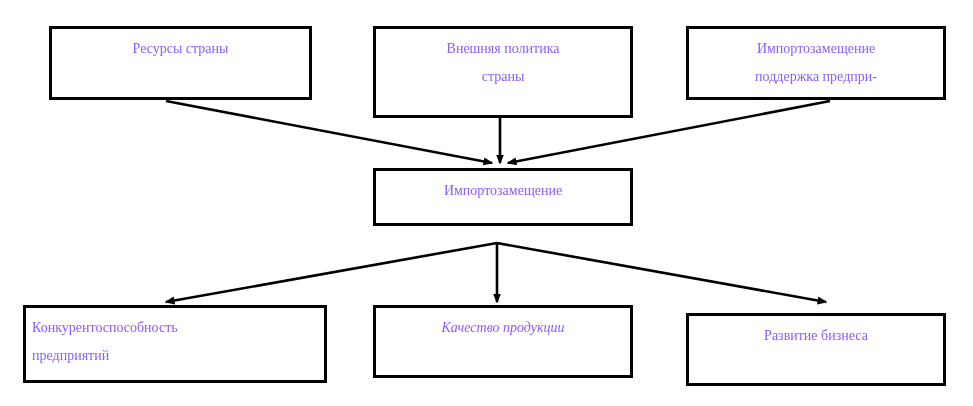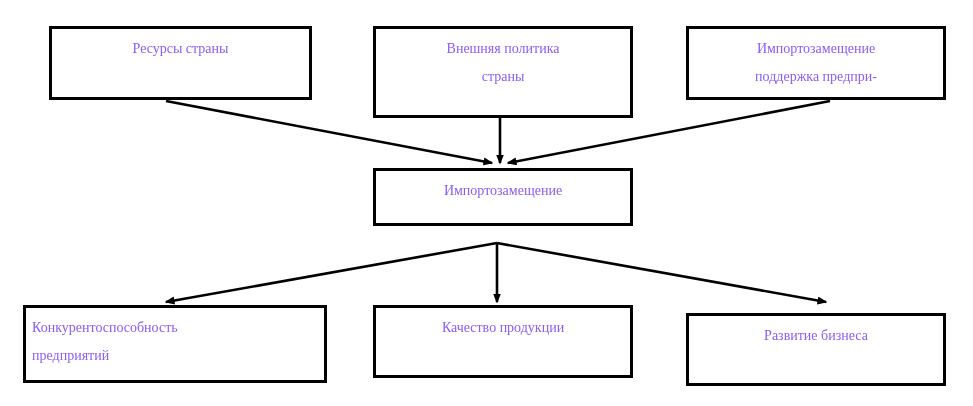--- a/index.html
+++ b/index.html
@@ -81,21 +81,21 @@
 
   <div class="node" style="left: 373px; top: 168px; width: 260px; height: 58px; border-color: rgb(0, 0, 0); background: rgb(255, 255, 255);">
     <div class="node-label align-center">Импортозамещение</div>
   </div>
 
   <div class="node" style="left: 23px; top: 305px; width: 304px; height: 78px; border-color: rgb(0, 0, 0); background: rgb(255, 255, 255);">
     <div class="node-label align-left">Конкурентоспособность
 предприятий</div>
   </div>
 
-  <div class="node" style="left: 373px; top: 305px; width: 260px; height: 73px; border-color: rgb(0, 0, 0); background: rgb(255, 255, 255);">
+  <div class="node" style="left: 373px; top: 305px; width: 260px; height: 73px; border-color: rgb(0, 0, 0); background: rgb(255, 255, 255); font-style: italic;">
     <div class="node-label align-center">Качество продукции</div>
   </div>
 
   <div class="node" style="left: 686px; top: 313px; width: 260px; height: 73px; border-color: rgb(0, 0, 0); background: rgb(255, 255, 255);">
     <div class="node-label align-center">Развитие бизнеса</div>
   </div>
 
 </div>
 
 </body></html>

